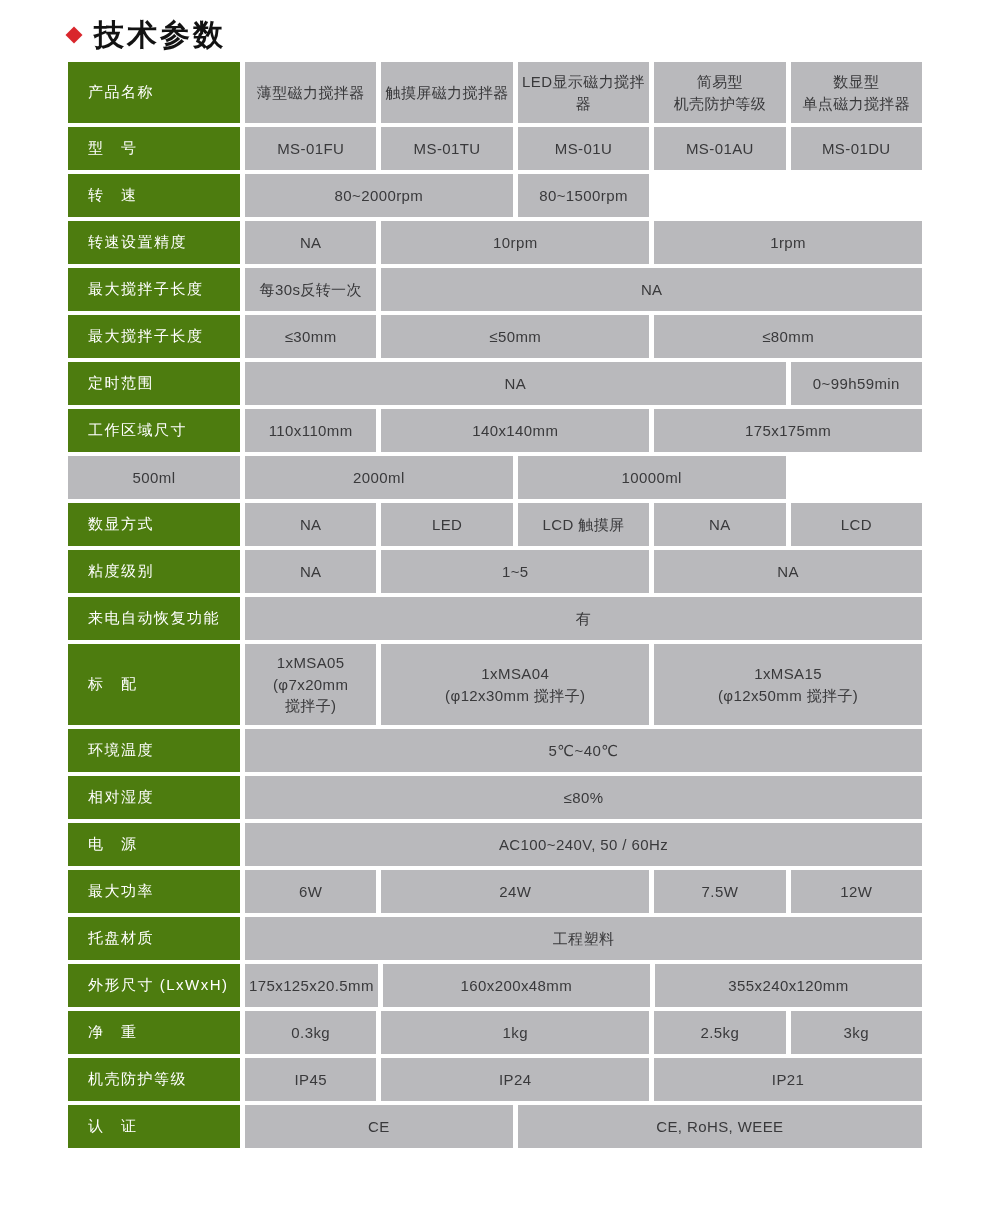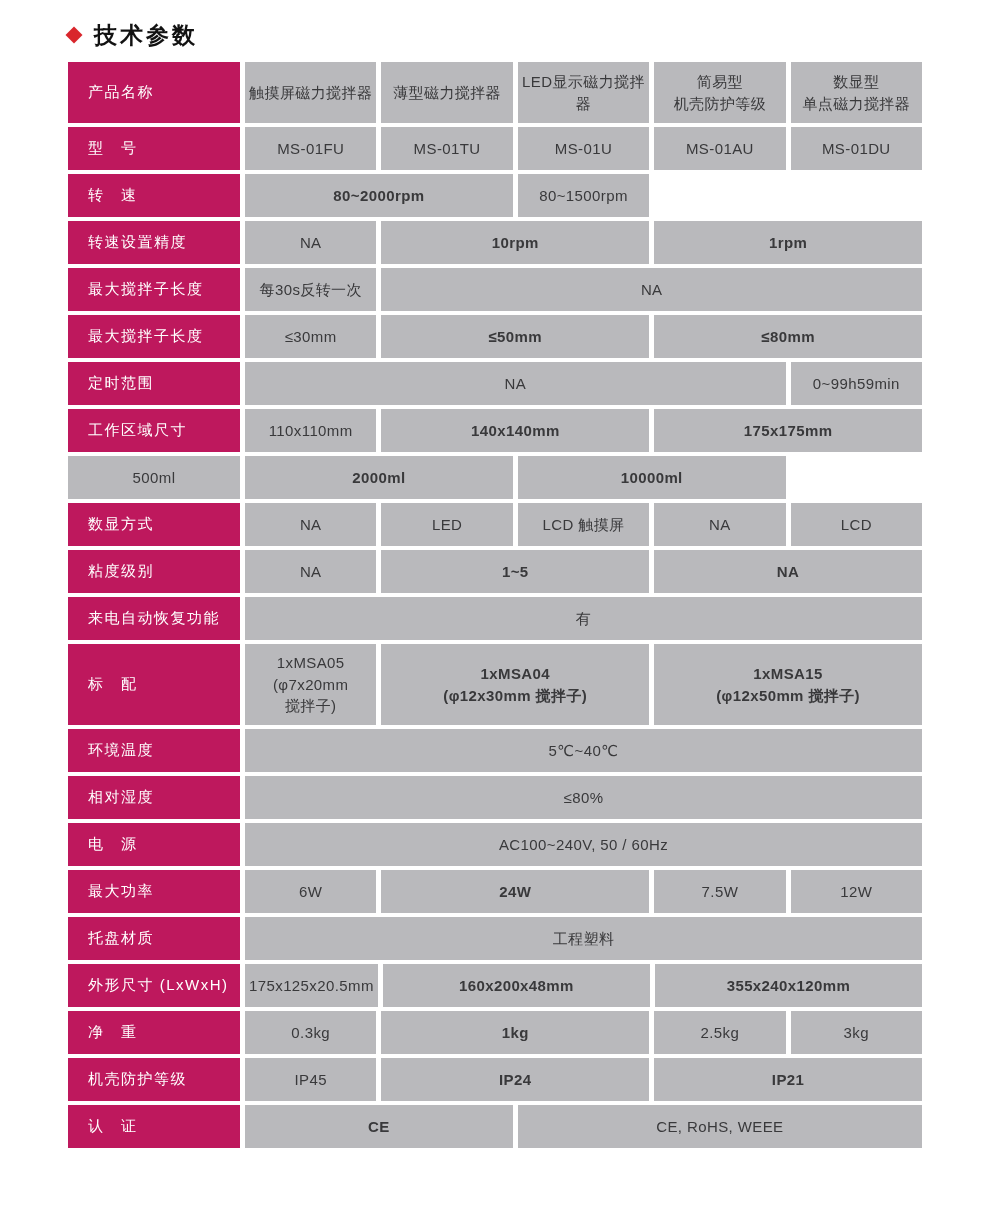--- a/index.html
+++ b/index.html
@@ -23,42 +23,42 @@
     margin-bottom: 12px;
   }
   .diamond {
     width: 12px;
     height: 12px;
     background: #d9262c;
     transform: rotate(45deg);
     flex: 0 0 auto;
   }
   .page-title {
-    font-size: 23px;
+    font-size: 30px;
     font-weight: bold;
     color: #121212;
     letter-spacing: 3px;
     margin: 0;
   }
   .spec-table {
     width: 854px;
   }
   .spec-row {
     display: grid;
     grid-template-columns: 172px repeat(5, 1fr);
     column-gap: 5px;
     margin-bottom: 4px;
   }
   .spec-row > div {
     min-height: 43px;
   }
   .spec-row.h-header > div { min-height: 61px; }
   .spec-row.h-tall   > div { min-height: 81px; }
   .label-cell {
-    background: #be185d;
+    background: #4d7c0f;
     color: #ffffff;
     display: flex;
     align-items: center;
     padding-left: 20px;
     padding-right: 6px;
     box-sizing: border-box;
     font-size: 15px;
     letter-spacing: 1.5px;
     white-space: pre-line;
   }
@@ -69,38 +69,38 @@
     align-items: center;
     justify-content: center;
     text-align: center;
     box-sizing: border-box;
     padding: 3px 4px;
     font-size: 15px;
     letter-spacing: 0.4px;
     white-space: pre-line;
     line-height: 1.45;
   }
-  .s2 { grid-column: span 2; font-weight: bold; }
+  .s2 { grid-column: span 2; }
   .s3 { grid-column: span 3; }
   .s4 { grid-column: span 4; }
   .s5 { grid-column: span 5; }
 </style>
 </head>
 <body>
 
 <div class="title-row">
   <span class="diamond"></span>
   <h1 class="page-title">技术参数</h1>
 </div>
 
 <div class="spec-table">
     <div class="spec-row h-header">
       <div class="label-cell">产品名称</div>
+      <div class="data-cell">薄型磁力搅拌器</div>
       <div class="data-cell">触摸屏磁力搅拌器</div>
-      <div class="data-cell">薄型磁力搅拌器</div>
       <div class="data-cell">LED显示磁力搅拌器</div>
       <div class="data-cell">简易型
 机壳防护等级</div>
       <div class="data-cell">数显型
 单点磁力搅拌器</div>
     </div>
     <div class="spec-row h-std">
       <div class="label-cell">型　号</div>
       <div class="data-cell">MS-01FU</div>
       <div class="data-cell">MS-01TU</div>

